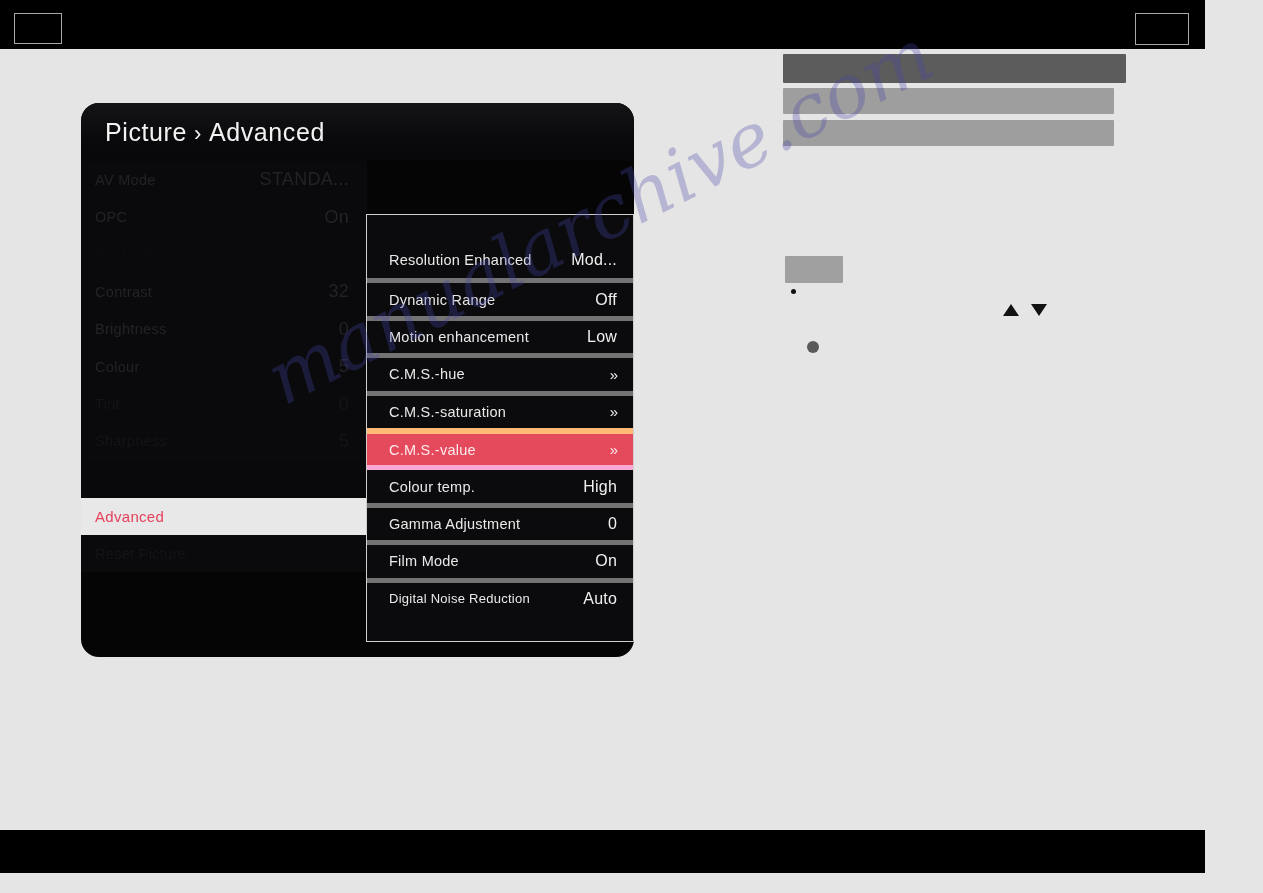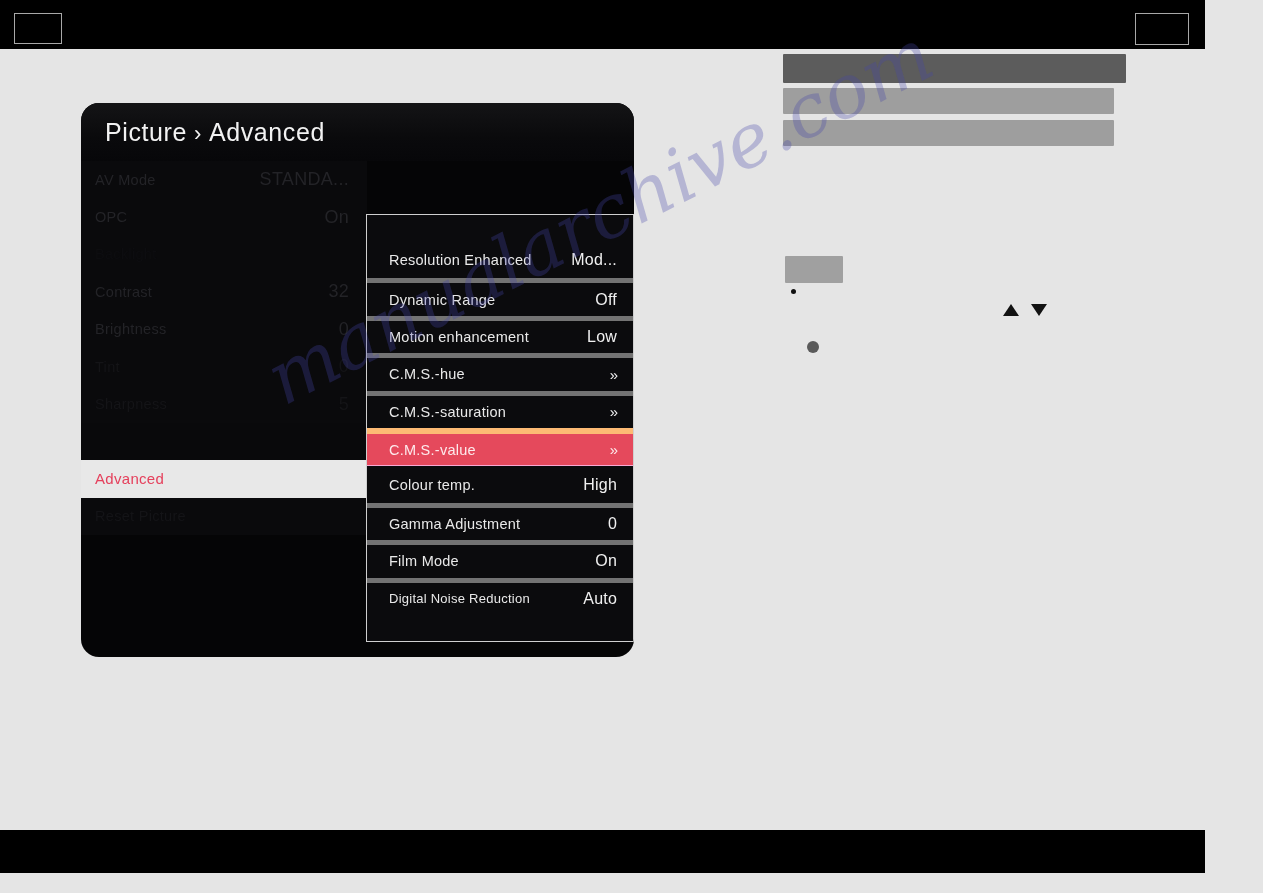--- a/index.html
+++ b/index.html
@@ -137,21 +137,21 @@
   .sub-row .val.arrow {
     font-size: 15px;
     letter-spacing: -1px;
   }
   .sub-row.small { font-size: 13px; }
   .sub-row.hl {
     background: #e5495c;
     color: #fdeaec;
     border-top: 6px solid #fdba74;
   }
-  .sub-row.hl + .sub-row { border-top: 1px solid #f9a8d4; gap: 39px; }
+  .sub-row.hl + .sub-row { border-top: 5px solid #f9a8d4; gap: 39px; }
   .sub-row.hl .val { color: #fdeaec; }
 
   
   .bar {
     position: absolute;
     border-radius: 1px;
   }
   .bar.b1 { left: 783px; top: 54px;  width: 343px; height: 29px; background: #5c5c5c; }
   .bar.b2 { left: 783px; top: 88px;  width: 331px; height: 26px; background: #9e9e9e; }
   .bar.b3 { left: 783px; top: 120px; width: 331px; height: 26px; background: #9e9e9e; }
@@ -246,20 +246,24 @@
         <span class="val"></span>
       </div>
       <div class="left-row dim-a">
         <span>Contrast</span>
         <span class="val">32</span>
       </div>
       <div class="left-row dim-a">
         <span>Brightness</span>
         <span class="val">0</span>
       </div>
+      <div class="left-row dim-a">
+        <span>Colour</span>
+        <span class="val">5</span>
+      </div>
       <div class="left-row dim-b">
         <span>Tint</span>
         <span class="val">0</span>
       </div>
       <div class="left-row dim-b">
         <span>Sharpness</span>
         <span class="val">5</span>
       </div>
       <div class="left-row left-spacer"></div>
       <div class="left-row sel">

